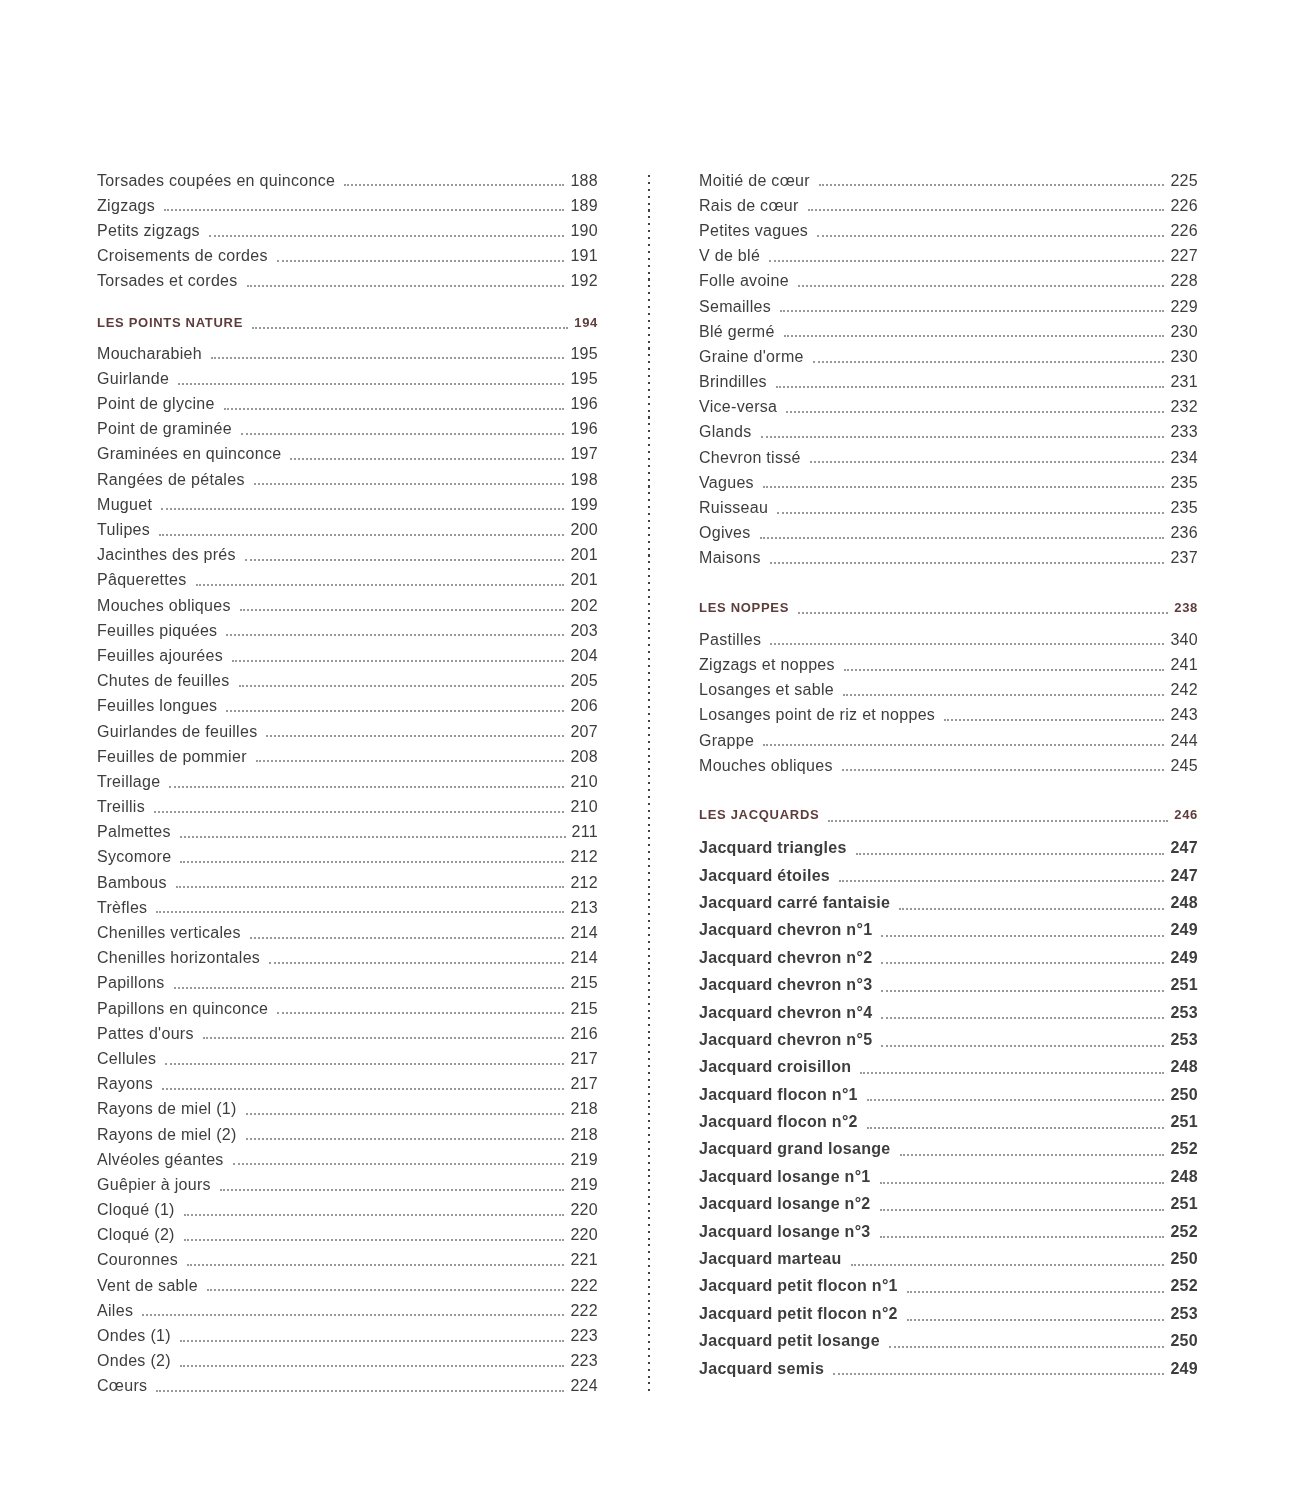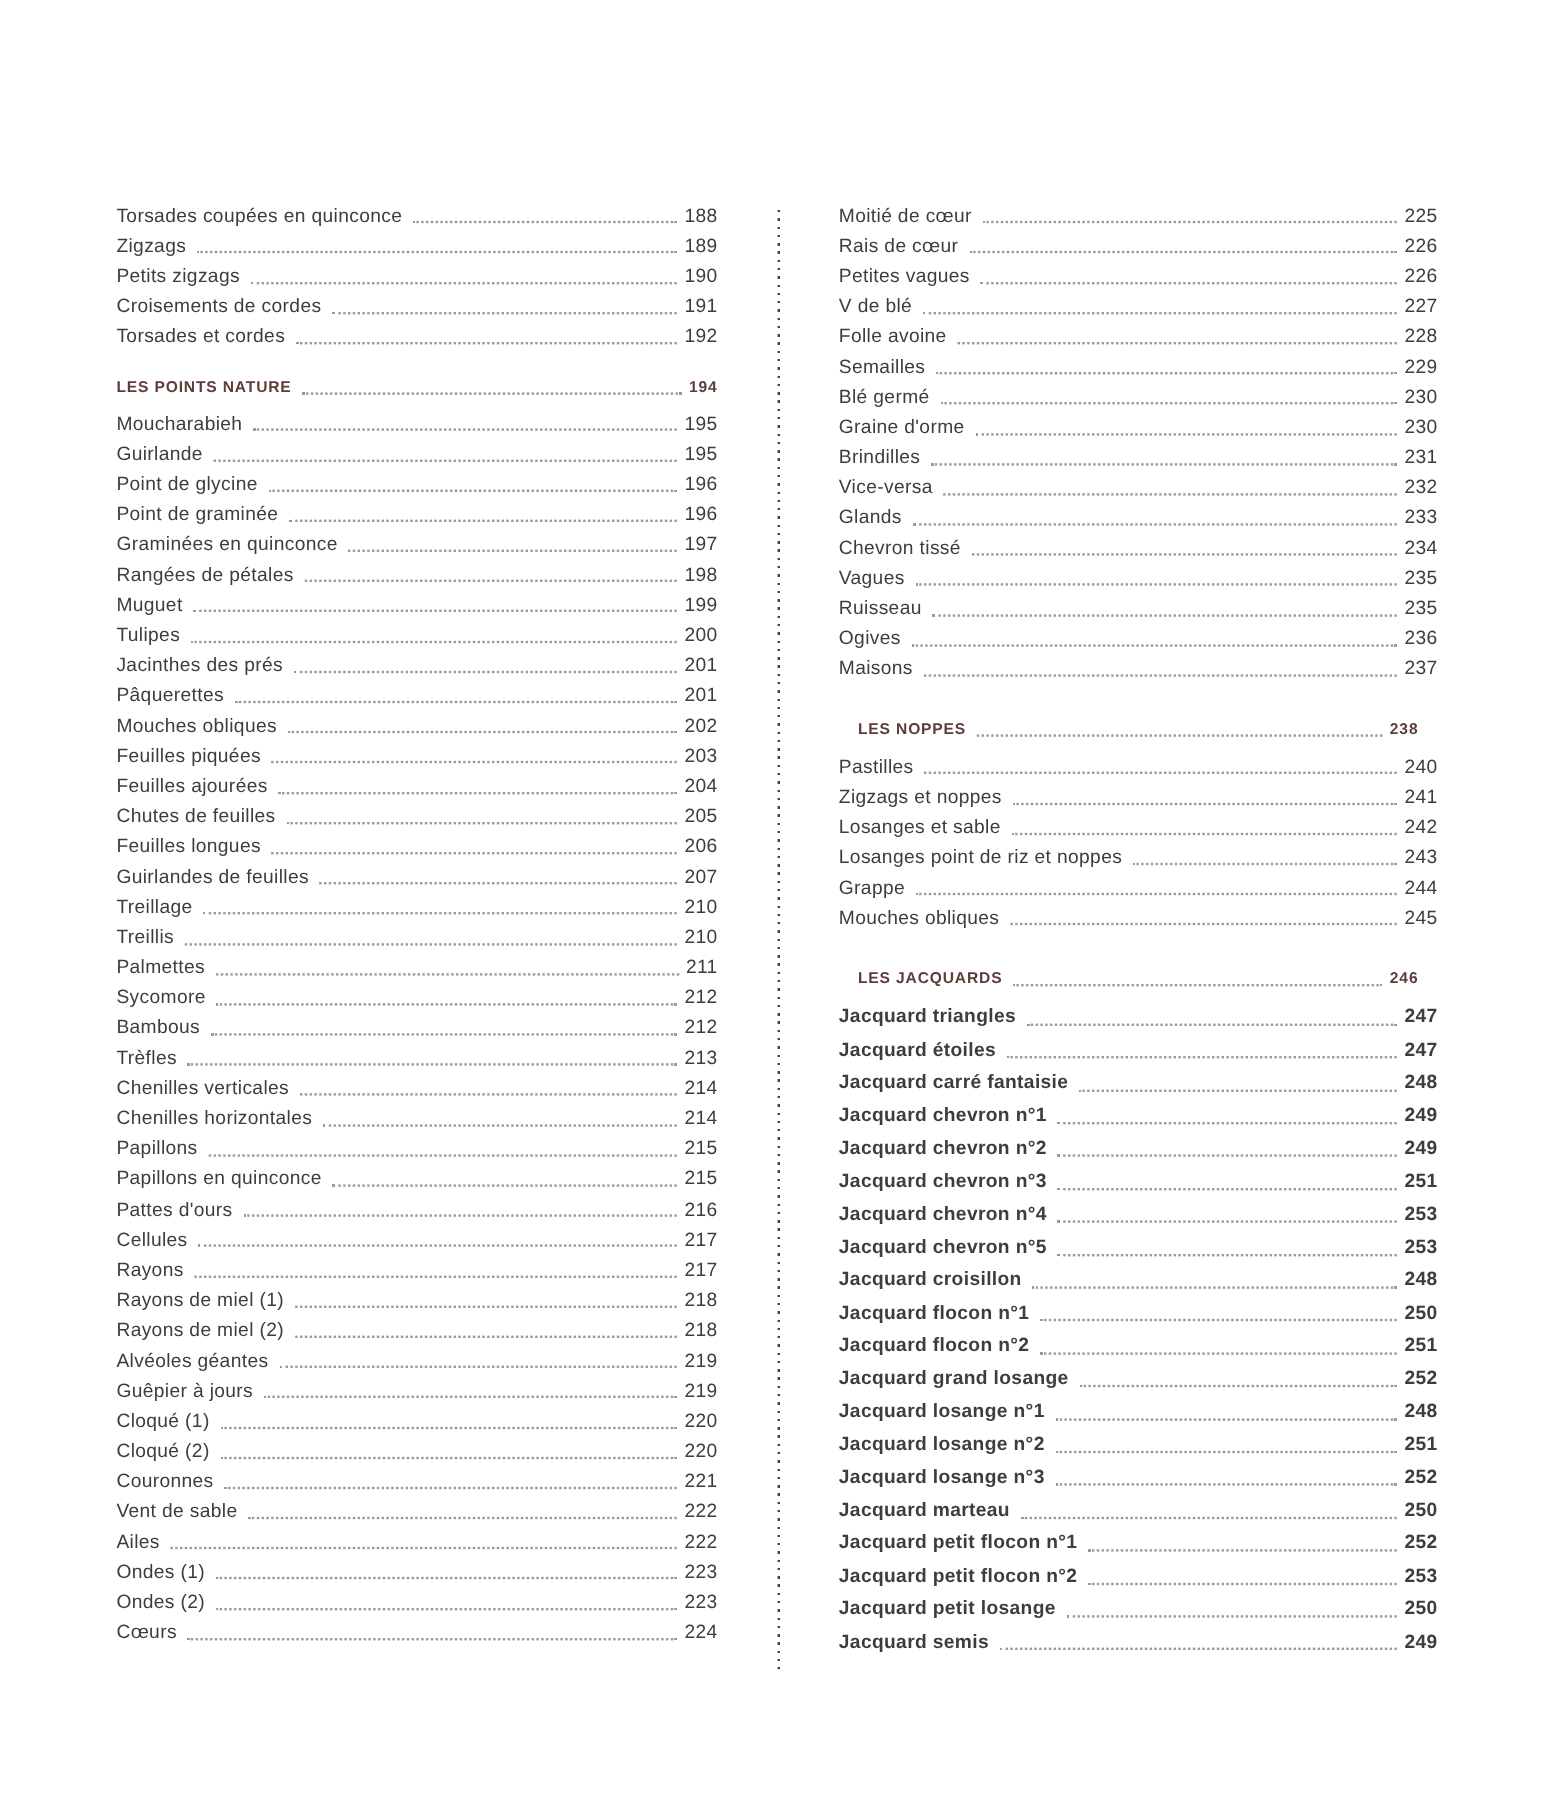--- a/index.html
+++ b/index.html
@@ -23,21 +23,21 @@
     border-bottom:2px dotted #999999;
     align-self:flex-end;
     margin:0 6px 7px 9px;
   }
   .heading{
     font-weight:bold;font-size:13px;letter-spacing:0.7px;
     color:#5e3c3a;
   }
   .heading .leader{margin-bottom:6px;}
   .col[data-column="left"] .heading{margin:16px 0 6px;}
-  .col[data-column="right"] .heading{margin:24px 16px 7px;text-align:right;}
+  .col[data-column="right"] .heading{margin:24px 0 7px;text-align:right;}
   
   .col[data-column="right"] .section:nth-child(3) .entry{height:27.4px;font-weight:bold;}
   .divider{
     position:absolute;left:648px;top:175px;width:2px;height:1216px;
     background:repeating-linear-gradient(to bottom,#414141 0,#414141 2px,transparent 2px,transparent 6.9px);
   }
 </style>
 </head>
 <body>
 
@@ -150,20 +150,25 @@
           <span class="label">Feuilles longues</span>
           <span class="leader"></span>
           <span class="num">206</span>
         </div>
         <div class="row entry">
           <span class="label">Guirlandes de feuilles</span>
           <span class="leader"></span>
           <span class="num">207</span>
         </div>
         <div class="row entry">
+          <span class="label">Feuilles de pommier</span>
+          <span class="leader"></span>
+          <span class="num">208</span>
+        </div>
+        <div class="row entry">
           <span class="label">Treillage</span>
           <span class="leader"></span>
           <span class="num">210</span>
         </div>
         <div class="row entry">
           <span class="label">Treillis</span>
           <span class="leader"></span>
           <span class="num">210</span>
         </div>
         <div class="row entry">
@@ -369,21 +374,21 @@
       </div>
       <div class="section">
         <div class="row heading">
           <span class="label">LES NOPPES</span>
           <span class="leader"></span>
           <span class="num">238</span>
         </div>
         <div class="row entry">
           <span class="label">Pastilles</span>
           <span class="leader"></span>
-          <span class="num">240</span>
+          <span class="num">340</span>
         </div>
         <div class="row entry">
           <span class="label">Zigzags et noppes</span>
           <span class="leader"></span>
           <span class="num">241</span>
         </div>
         <div class="row entry">
           <span class="label">Losanges et sable</span>
           <span class="leader"></span>
           <span class="num">242</span>

